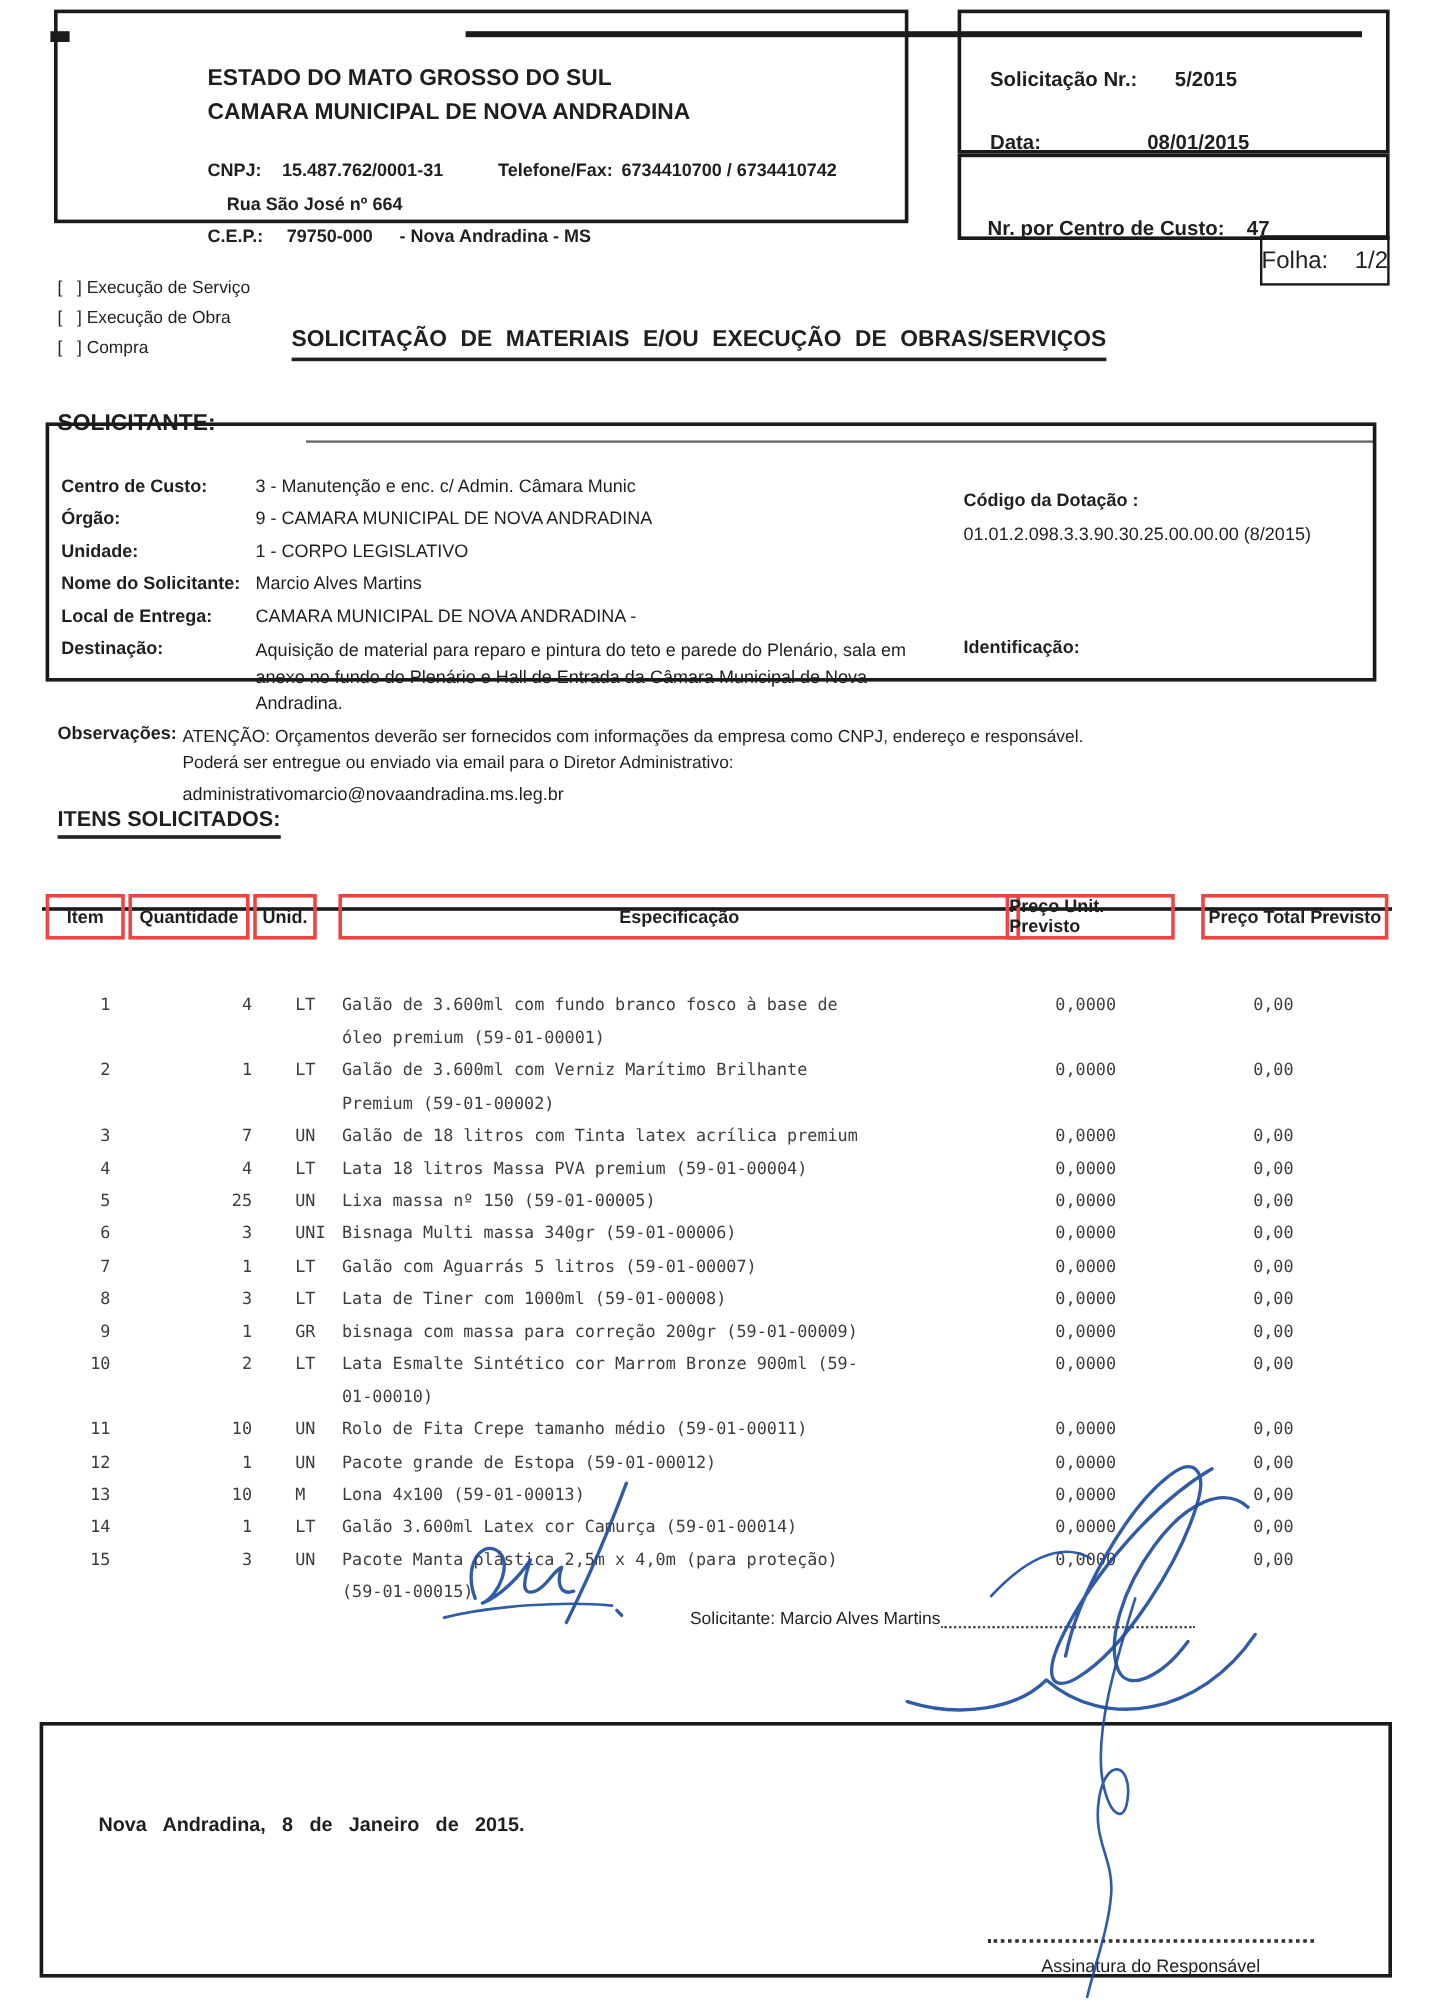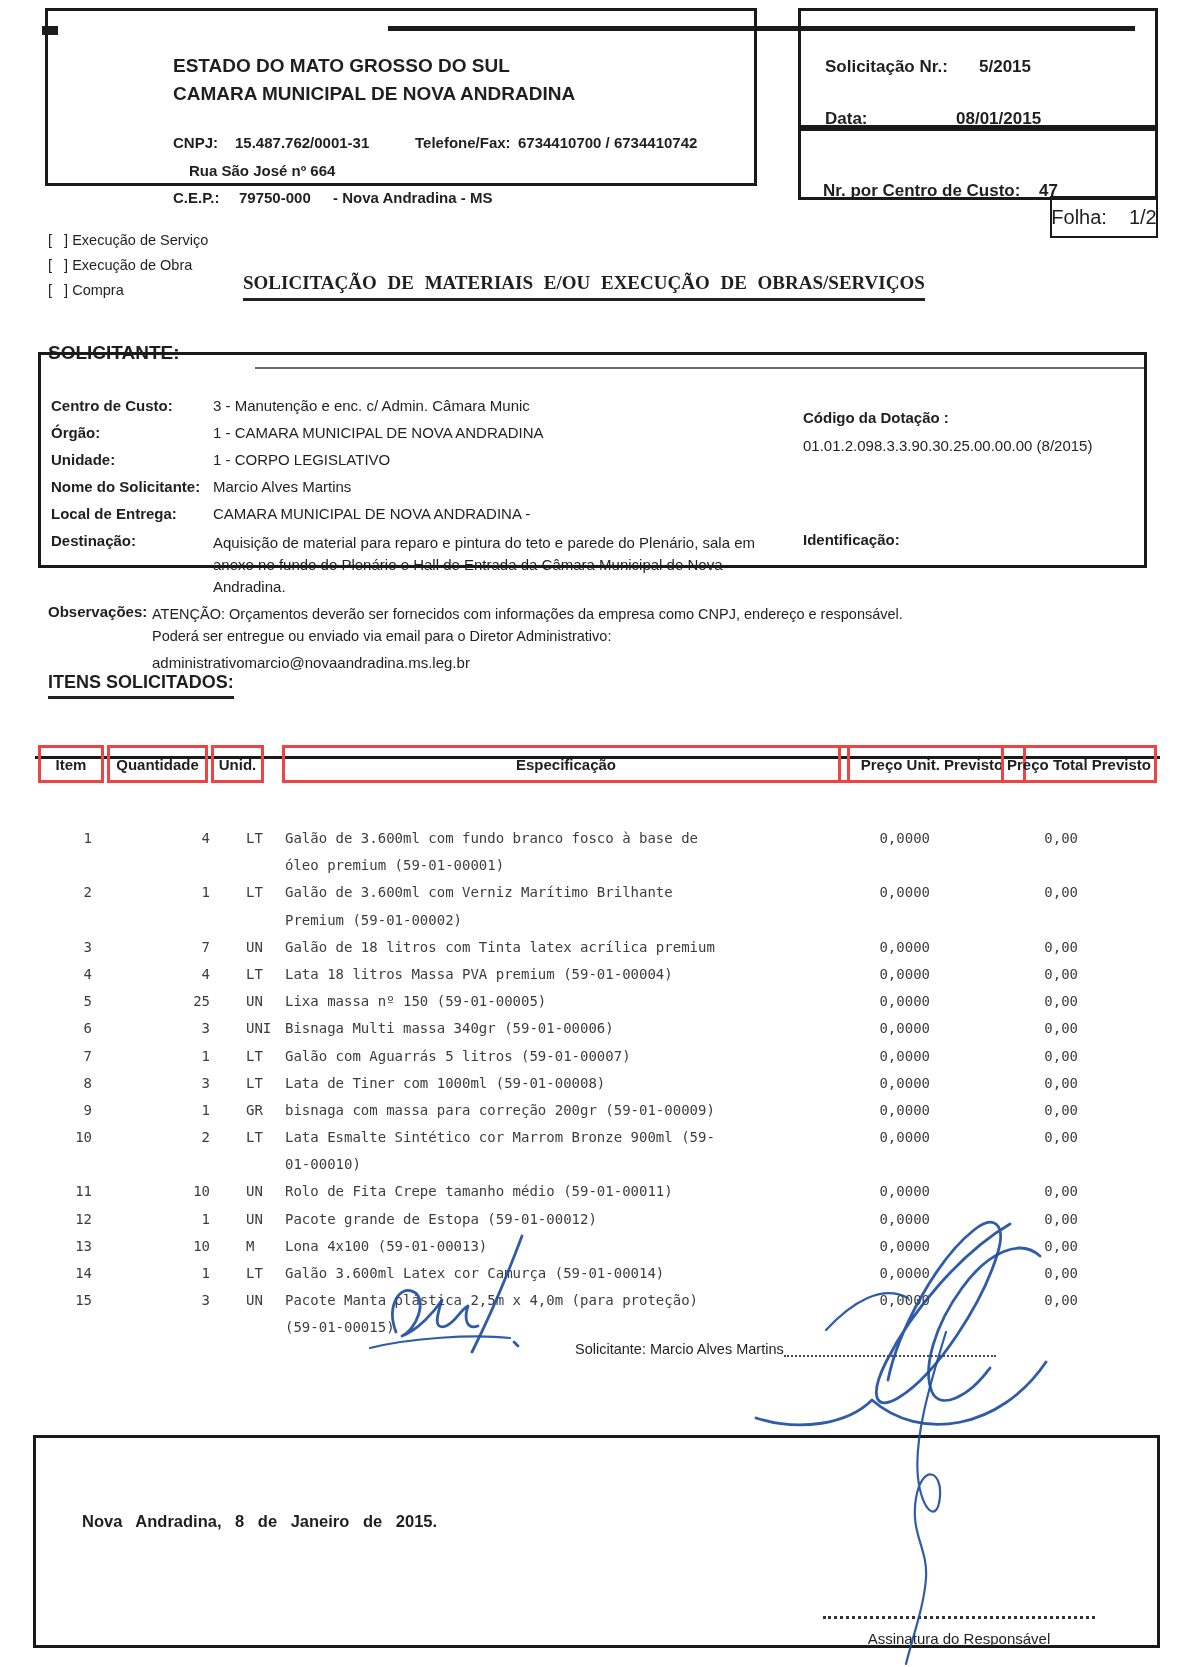--- a/index.html
+++ b/index.html
@@ -62,30 +62,30 @@
   <span>Folha:</span>
   <span>1/2</span>
 </div>
 
 <div class="abs" style="left:48px;top:206px;">
   <div class="cb-line"><span class="cb-bracket">[   ]</span> <span>Execução de Serviço</span></div>
   <div class="cb-line"><span class="cb-bracket">[   ]</span> <span>Execução de Obra</span></div>
   <div class="cb-line"><span class="cb-bracket">[   ]</span> <span>Compra</span></div>
 </div>
 
-<div class="abs b" style="left:243px;top:246px;font-size:19px;word-spacing:6px;border-bottom:3px solid #222;padding-bottom:4px;font-family:Liberation Serif, serif;">SOLICITAÇÃO DE MATERIAIS E/OU EXECUÇÃO DE OBRAS/SERVIÇOS</div>
+<div class="abs b" style="left:243px;top:246px;font-size:19px;word-spacing:6px;border-bottom:3px solid #222;padding-bottom:4px;">SOLICITAÇÃO DE MATERIAIS E/OU EXECUÇÃO DE OBRAS/SERVIÇOS</div>
 
 <div class="abs b" style="left:48px;top:316px;font-size:19px;">SOLICITANTE:</div>
 <div class="abs" style="left:255px;top:341px;width:890px;height:2px;background:#6a6a6a;"></div>
 
 <div class="box" style="left:38px;top:352px;width:1109px;height:216px;">
   <span class="abs lbl15" style="left:10px;top:16px;">Centro de Custo:</span>
   <span class="abs val15" style="left:172px;top:16px;">3 - Manutenção e enc. c/ Admin. Câmara Munic</span>
   <span class="abs lbl15" style="left:10px;top:43px;">Órgão:</span>
-  <span class="abs val15" style="left:172px;top:43px;">1 - CAMARA MUNICIPAL DE NOVA ANDRADINA</span>
+  <span class="abs val15" style="left:172px;top:43px;">9 - CAMARA MUNICIPAL DE NOVA ANDRADINA</span>
   <span class="abs lbl15" style="left:10px;top:70px;">Unidade:</span>
   <span class="abs val15" style="left:172px;top:70px;">1 - CORPO LEGISLATIVO</span>
   <span class="abs lbl15" style="left:10px;top:97px;">Nome do Solicitante:</span>
   <span class="abs val15" style="left:172px;top:97px;">Marcio Alves Martins</span>
   <span class="abs lbl15" style="left:10px;top:124px;">Local de Entrega:</span>
   <span class="abs val15" style="left:172px;top:124px;">CAMARA MUNICIPAL DE NOVA ANDRADINA  -</span>
   <span class="abs lbl15" style="left:10px;top:151px;">Destinação:</span>
   <div class="abs" style="left:172px;top:151px;font-size:15px;line-height:22px;">
     <div>Aquisição de material para reparo e pintura do teto e parede do Plenário, sala em</div>
     <div>anexo no fundo do Plenário e Hall de Entrada da Câmara Municipal de Nova</div>
@@ -104,21 +104,21 @@
 <div class="abs val15" style="left:152px;top:628px;">administrativomarcio@novaandradina.ms.leg.br</div>
 
 <div class="abs b" style="left:48px;top:646px;font-size:18px;border-bottom:3px solid #222;padding-bottom:3px;">ITENS SOLICITADOS:</div>
 
 <div class="abs" style="left:35px;top:730px;width:1125px;height:3px;background:#1a1a1a;"></div>
 
 <div class="hcell" style="left:38px;width:66px;">Item</div>
 <div class="hcell" style="left:107px;width:101px;">Quantidade</div>
 <div class="hcell" style="left:211px;width:53px;">Unid.</div>
 <div class="hcell" style="left:267px;width:568px;margin-left:15px;">Especificação</div>
-<div class="hcell" style="left:838px;width:188px;">Preço Unit. Previsto</div>
+<div class="hcell" style="left:838px;width:141px;">Preço Unit. Previsto</div>
 <div class="hcell" style="left:1001px;width:156px;">Preço Total Previsto</div>
 
 <div id="itens-rows">
     <div class="t-row">
       <div class="t-line">
         <div class="t-cell c-item">1</div>
         <div class="t-cell c-qty">4</div>
         <div class="t-cell c-unit">LT</div>
         <div class="t-cell c-spec">Galão de 3.600ml com fundo branco fosco à base de</div>
         <div class="t-cell c-up">0,0000</div>

